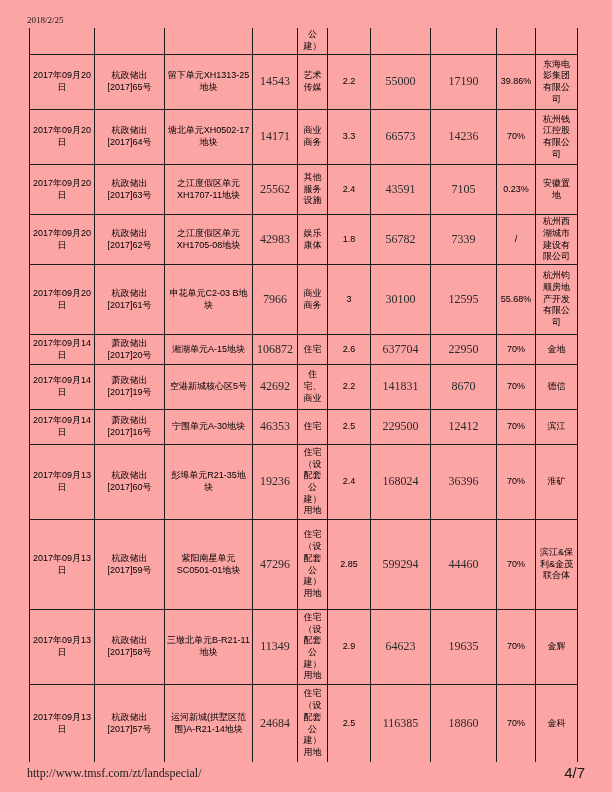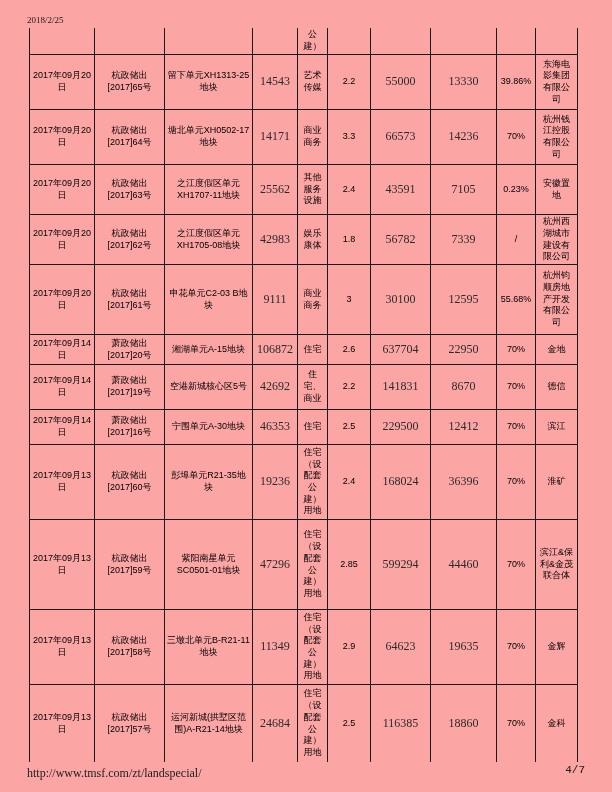--- a/index.html
+++ b/index.html
@@ -63,22 +63,22 @@
   #rows tr:nth-of-type(10) { height:90px; }
   #rows tr:nth-of-type(11) { height:75px; }
   #rows tr:nth-of-type(12) { height:78px; }
   .ftr-url {
     position:absolute; left:27px; top:766px;
     font-family:"Liberation Serif", serif;
     font-size:12px; color:#222222;
   }
   .ftr-page {
     position:absolute; right:27px; top:764px;
-    font-family:Liberation Mono, monospace;
-    font-size:11px; color:#1a1a1a;
+    font-family:Liberation Sans, sans-serif;
+    font-size:15px; color:#1a1a1a;
   }
 </style>
 </head>
 <body>
 
 <div class="page">
 
   <div class="hdr-date">2018/2/25</div>
 
   <div class="table-clip">
@@ -113,21 +113,21 @@
       <tbody id="rows">
 
           <tr>
             <td class="c-date">2017年09月20日</td>
             <td class="c-doc">杭政储出[2017]65号</td>
             <td class="c-plot">留下单元XH1313-25地块</td>
             <td class="num">14543</td>
             <td class="c-usage">艺术传媒</td>
             <td class="c-ratio">2.2</td>
             <td class="num">55000</td>
-            <td class="num">13330</td>
+            <td class="num">17190</td>
             <td class="c-pct">39.86%</td>
             <td class="c-company">东海电影集团有限公司</td>
           </tr>
 
           <tr>
             <td class="c-date">2017年09月20日</td>
             <td class="c-doc">杭政储出[2017]64号</td>
             <td class="c-plot">塘北单元XH0502-17地块</td>
             <td class="num">14171</td>
             <td class="c-usage">商业商务</td>
@@ -161,21 +161,21 @@
             <td class="num">56782</td>
             <td class="num">7339</td>
             <td class="c-pct">/</td>
             <td class="c-company">杭州西湖城市建设有限公司</td>
           </tr>
 
           <tr>
             <td class="c-date">2017年09月20日</td>
             <td class="c-doc">杭政储出[2017]61号</td>
             <td class="c-plot">申花单元C2-03 B地块</td>
-            <td class="num">9111</td>
+            <td class="num">7966</td>
             <td class="c-usage">商业商务</td>
             <td class="c-ratio">3</td>
             <td class="num">30100</td>
             <td class="num">12595</td>
             <td class="c-pct">55.68%</td>
             <td class="c-company">杭州钧顺房地产开发有限公司</td>
           </tr>
 
           <tr>
             <td class="c-date">2017年09月14日</td>

